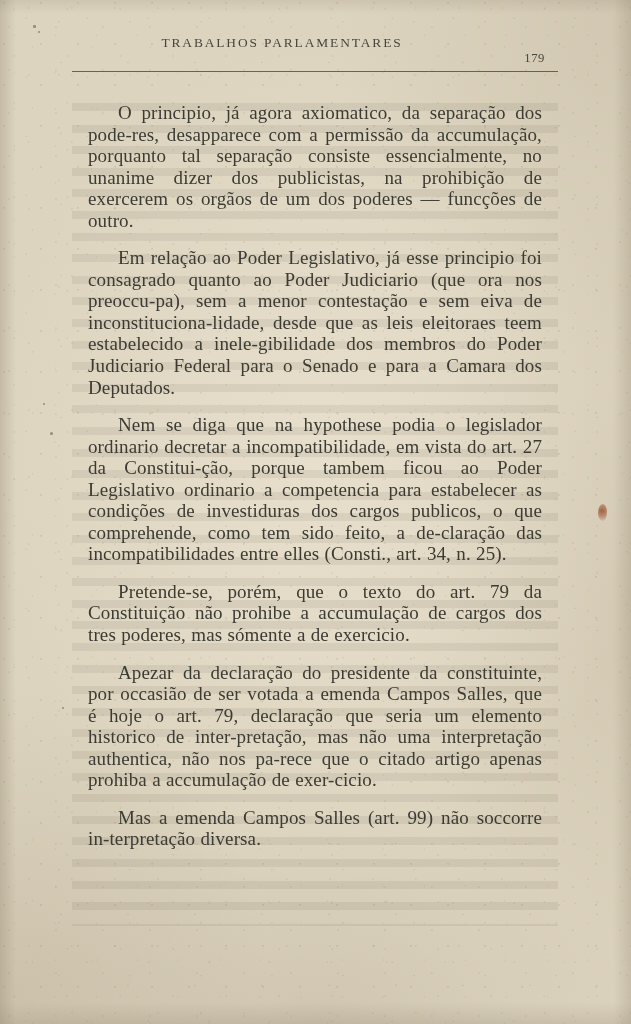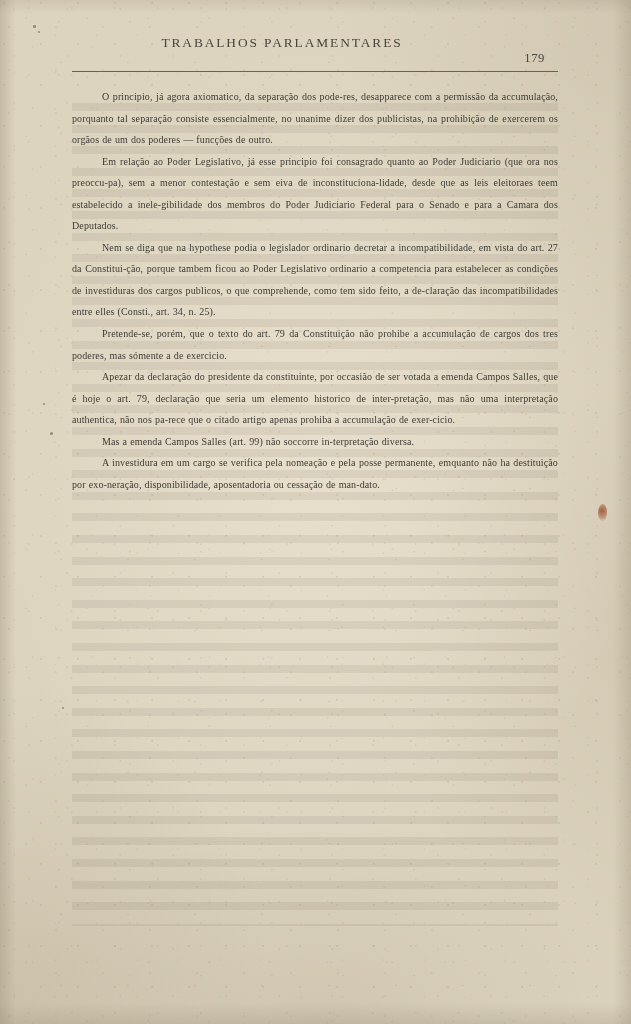--- a/index.html
+++ b/index.html
@@ -104,25 +104,25 @@
   }
 
   
   .body-col {
     position: absolute;
     left: 72px;
     top: 86px;
     width: 486px;
   }
   p.para {
-    margin: 0;
+    margin: 16px;
     text-indent: 30px;
     text-align: justify;
     text-align-last: left;
-    font-size: 10px;
+    font-size: 19px;
     line-height: 21.55px;
     letter-spacing: 0.12px;
     word-spacing: 0.4px;
     color: #3b3b34;
     hyphens: manual;
   }
 
   
   .speck {
     position: absolute;
@@ -157,21 +157,20 @@
     </div>
     <div class="head-rule"></div>
 
     <div class="body-col" id="body-col">
         <p class="para">O principio, já agora axiomatico, da separação dos pode-res, desapparece com a permissão da accumulação, porquanto tal separação consiste essencialmente, no unanime dizer dos publicistas, na prohibição de exercerem os orgãos de um dos poderes — funcções de outro.</p>
         <p class="para">Em relação ao Poder Legislativo, já esse principio foi consagrado quanto ao Poder Judiciario (que ora nos preoccu-pa), sem a menor contestação e sem eiva de inconstituciona-lidade, desde que as leis eleitoraes teem estabelecido a inele-gibilidade dos membros do Poder Judiciario Federal para o Senado e para a Camara dos Deputados.</p>
         <p class="para">Nem se diga que na hypothese podia o legislador ordinario decretar a incompatibilidade, em vista do art. 27 da Constitui-ção, porque tambem ficou ao Poder Legislativo ordinario a competencia para estabelecer as condições de investiduras dos cargos publicos, o que comprehende, como tem sido feito, a de-claração das incompatibilidades entre elles (Consti., art. 34, n. 25).</p>
         <p class="para">Pretende-se, porém, que o texto do art. 79 da Constituição não prohibe a accumulação de cargos dos tres poderes, mas sómente a de exercicio.</p>
         <p class="para">Apezar da declaração do presidente da constituinte, por occasião de ser votada a emenda Campos Salles, que é hoje o art. 79, declaração que seria um elemento historico de inter-pretação, mas não uma interpretação authentica, não nos pa-rece que o citado artigo apenas prohiba a accumulação de exer-cicio.</p>
         <p class="para">Mas a emenda Campos Salles (art. 99) não soccorre in-terpretação diversa.</p>
-        <p class="para">A investidura em um cargo se verifica pela nomeação e pela posse permanente, emquanto não ha destituição por exo-neração, disponibilidade, aposentadoria ou cessação de man-dato.</p>
       </div>
 
   </div>
 
   <div class="speck ink-dot" style="left:33px;  top:25px;  width:2.6px; height:2.6px;"></div>
   <div class="speck ink-dot" style="left:38px;  top:31px;  width:1.8px; height:1.8px;"></div>
   <div class="speck ink-dot" style="left:43px;  top:403px; width:2.4px; height:2.4px;"></div>
   <div class="speck ink-dot" style="left:50px;  top:432px; width:3.0px; height:3.0px;"></div>
   <div class="speck ink-dot" style="left:62px;  top:707px; width:2.0px; height:2.0px;"></div>
   <div class="foxing" style="left:598px; top:504px; width:9px; height:17px;"></div>

